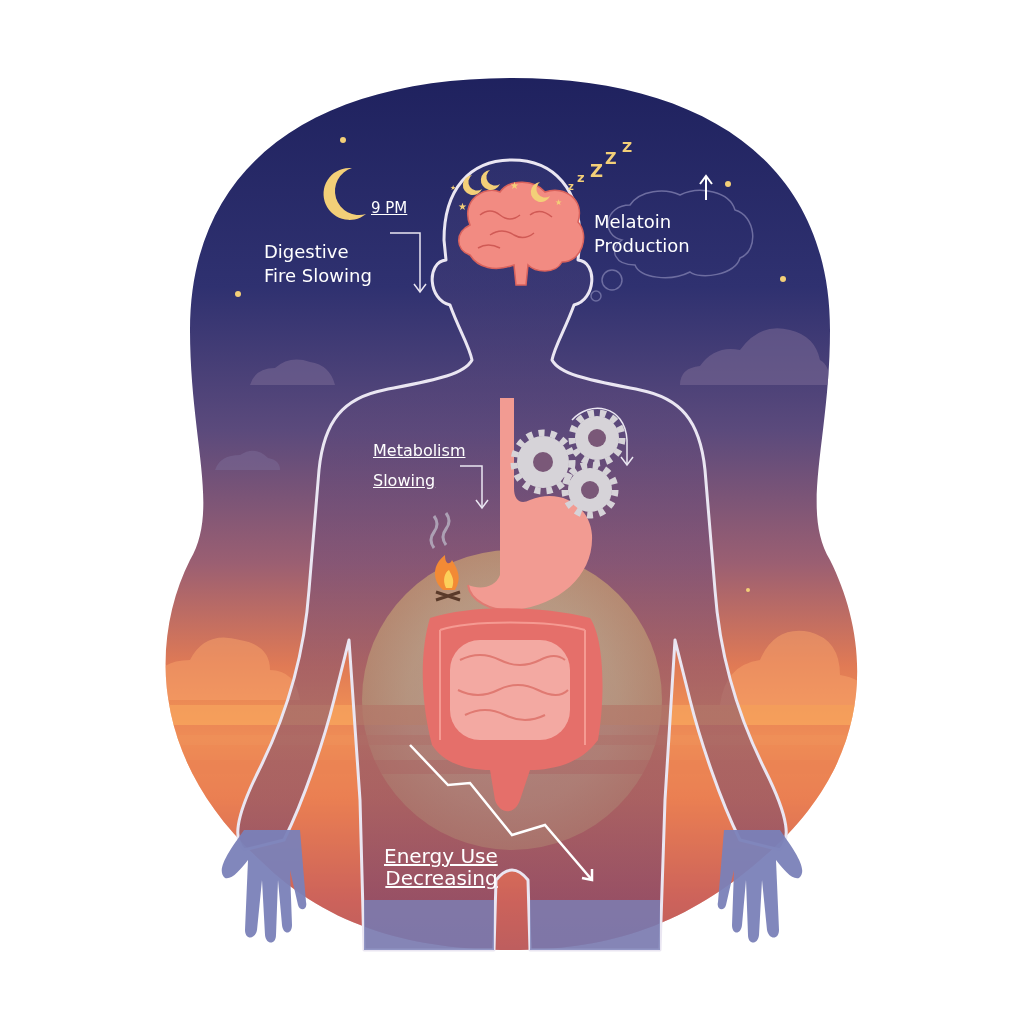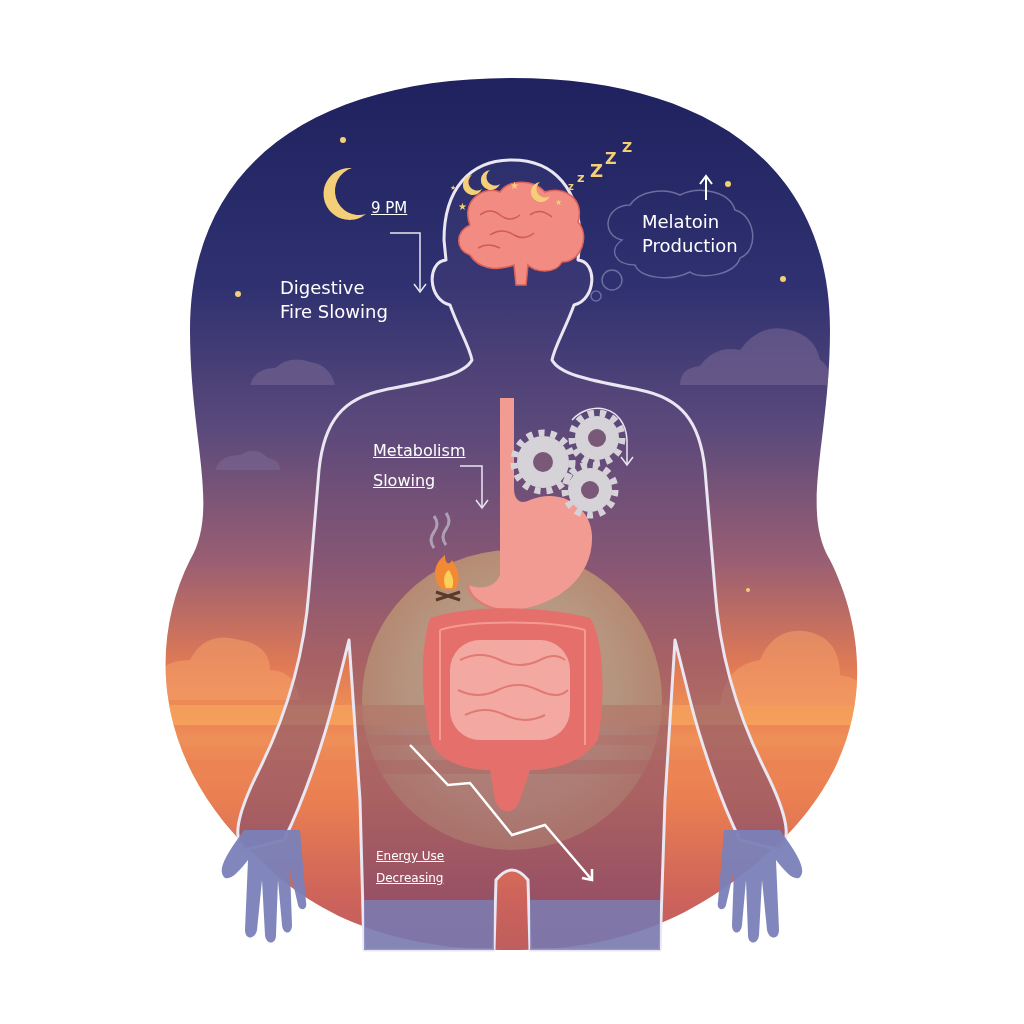--- a/index.html
+++ b/index.html
@@ -184,20 +184,20 @@
     <path d="M446 545 q-6 -8 0 -16 q6 -8 0 -16"></path>
   </g>
 
   <g stroke="#ffffff" stroke-width="2.5" fill="none">
     <path d="M410 745 L 448 785 L 470 783 L 512 835 L 545 825 L 592 880"></path>
     <path d="M582 878 L 592 880 L 592 869"></path>
   </g>
 </svg>
 
 <div class="label small" style="left:371px; top:196px;">9 PM</div>
-<div class="label" style="left:280px; top:240px;margin-top:36px;">Digestive
+<div class="label" style="left:264px; top:240px;">Digestive
 Fire Slowing</div>
-<div class="label" style="left:642px; top:210px;">Melatoin
+<div class="label" style="left:594px; top:210px;">Melatoin
 Production</div>
 <div class="label small" style="left:373px; top:436px; font-size:16px; line-height:30px;">Metabolism
 Slowing</div>
-<div class="label small" style="left:376px; top:845px; font-size:12px; line-height:22px;">Energy Use
+<div class="label small" style="left:384px; top:845px; font-size:20px; line-height:22px;text-align:right;">Energy Use
 Decreasing</div>
 
 </body></html>

